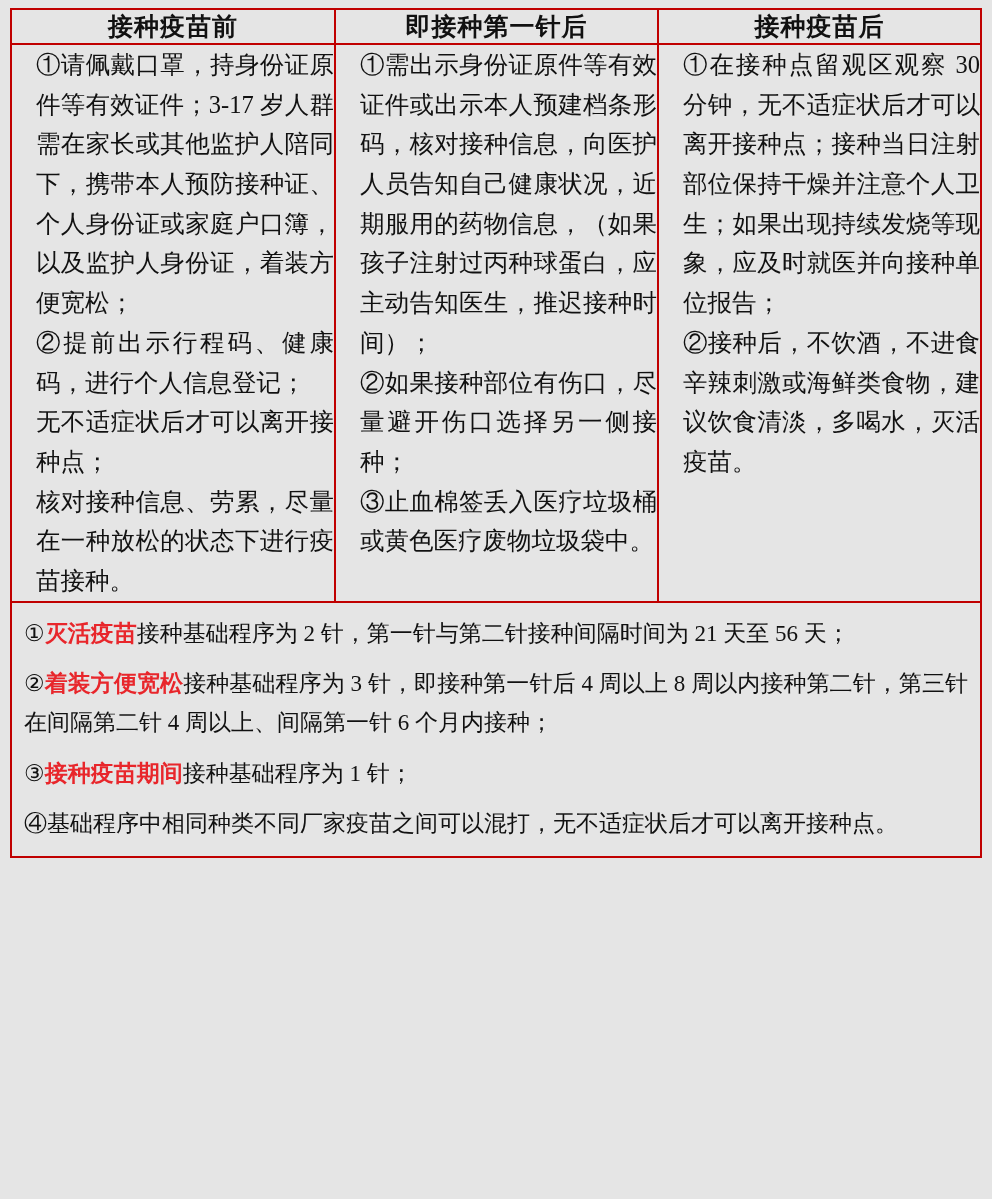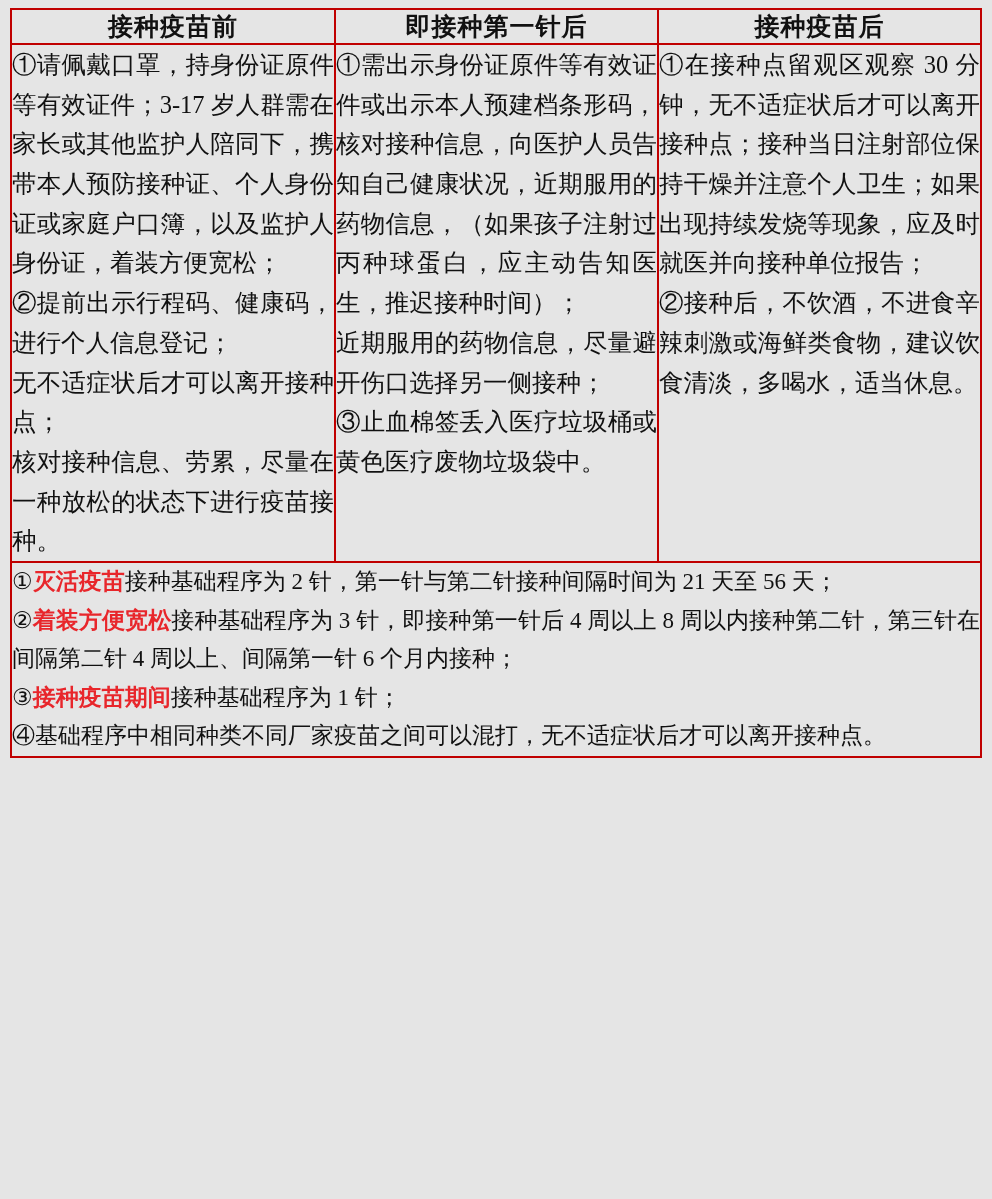--- a/index.html
+++ b/index.html
@@ -44,39 +44,40 @@
   .col-body {
     padding: 10px 12px 14px 12px;
     font-size: 24.5px;
     line-height: 1.62;
     text-align: justify;
     text-justify: inter-ideograph;
     color: #111111;
   }
   .col-body p {
     margin: 0;
+    padding-left: 24px;
   }
   .interval-title {
     text-align: center;
     font-weight: bold;
     font-size: 22px;
     color: #c00000;
     padding: 11px 0 12px 0;
     font-family: "Liberation Sans", sans-serif;
     letter-spacing: 0.5px;
   }
   .interval-body {
     padding: 10px 12px 16px 12px;
     font-size: 23px;
     line-height: 1.68;
     text-align: justify;
     text-justify: inter-ideograph;
   }
   .interval-body p {
-    margin: 0;
+    margin: 12px;
   }
   .red {
     color: #e8262b;
     font-weight: bold;
   }
   .col1 { width: 33.4%; }
   .col2 { width: 33.3%; }
   .col3 { width: 33.3%; margin-top: 36px; }
 </style>
 </head>
@@ -92,26 +93,26 @@
     </tr>
     <tr>
       <td class="col1 col-body">
         <p>①请佩戴口罩，持身份证原件等有效证件；3-17 岁人群需在家长或其他监护人陪同下，携带本人预防接种证、个人身份证或家庭户口簿，以及监护人身份证，着装方便宽松；</p>
         <p>②提前出示行程码、健康码，进行个人信息登记；</p>
         <p>无不适症状后才可以离开接种点；</p>
         <p>核对接种信息、劳累，尽量在一种放松的状态下进行疫苗接种。</p>
       </td>
       <td class="col2 col-body">
         <p>①需出示身份证原件等有效证件或出示本人预建档条形码，核对接种信息，向医护人员告知自己健康状况，近期服用的药物信息，（如果孩子注射过丙种球蛋白，应主动告知医生，推迟接种时间）；</p>
-        <p>近期服用的药物信息，尽量避开伤口选择另一侧接种；</p>
+        <p>②如果接种部位有伤口，尽量避开伤口选择另一侧接种；</p>
         <p>③止血棉签丢入医疗垃圾桶或黄色医疗废物垃圾袋中。</p>
       </td>
       <td class="col3 col-body">
         <p>①在接种点留观区观察 30 分钟，无不适症状后才可以离开接种点；接种当日注射部位保持干燥并注意个人卫生；如果出现持续发烧等现象，应及时就医并向接种单位报告；</p>
-        <p>②接种后，不饮酒，不进食辛辣刺激或海鲜类食物，建议饮食清淡，多喝水，适当休息。</p>
+        <p>②接种后，不饮酒，不进食辛辣刺激或海鲜类食物，建议饮食清淡，多喝水，灭活疫苗。</p>
       </td>
     </tr>
     <tr>
       <td colspan="3" class="interval-body">
         <p>
           <span>①</span><span class="red">灭活疫苗</span><span>接种基础程序为 2 针，第一针与第二针接种间隔时间为 21 天至 56 天；</span>
         </p>
         <p>
           <span>②</span><span class="red">着装方便宽松</span><span>接种基础程序为 3 针，即接种第一针后 4 周以上 8 周以内接种第二针，第三针在间隔第二针 4 周以上、间隔第一针 6 个月内接种；</span>
         </p>

